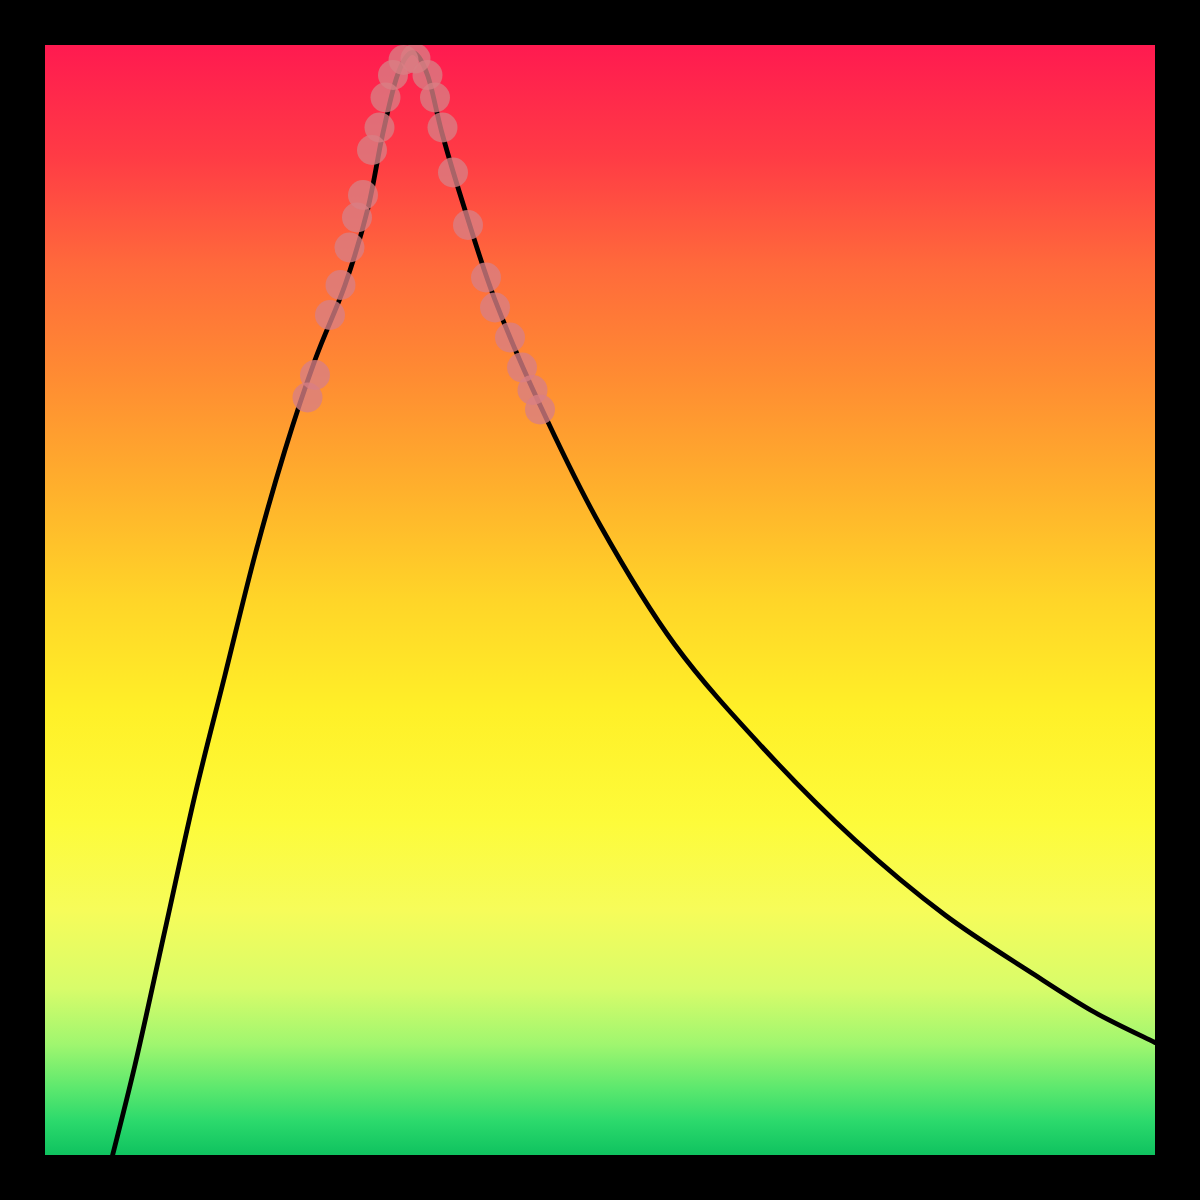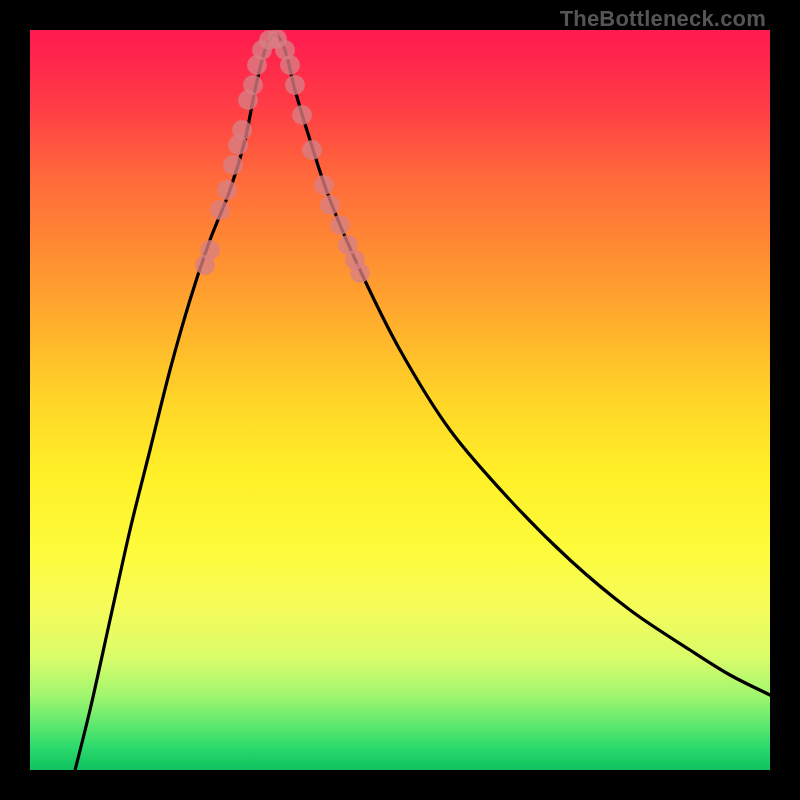--- a/index.html
+++ b/index.html
@@ -52,21 +52,20 @@
   }
   .marker {
     fill: #d97f84;
     fill-opacity: 0.78;
   }
 </style>
 </head>
 <body>
 
 <div class="outer">
-  <div class="watermark">TheBottleneck.com</div>
   <div class="plot">
     <svg class="curve" viewBox="0 0 740 740" preserveAspectRatio="none">
       <path id="curve-path" fill="none" stroke="#000" stroke-width="3.2" stroke-linecap="round" d="M 40 760 C 43.333333333333336 746.6666666666666, 53.333333333333336 708.3333333333334, 60 680 C 66.66666666666667 651.6666666666666, 73.33333333333333 620, 80 590 C 86.66666666666667 560, 93.33333333333333 528.3333333333334, 100 500 C 106.66666666666667 471.6666666666667, 113.33333333333333 446.6666666666667, 120 420 C 126.66666666666667 393.3333333333333, 133.33333333333334 365, 140 340 C 146.66666666666666 315, 153.33333333333334 291.6666666666667, 160 270 C 166.66666666666666 248.33333333333334, 173.33333333333334 228.33333333333334, 180 210 C 186.66666666666666 191.66666666666666, 194.16666666666666 176.66666666666666, 200 160 C 205.83333333333334 143.33333333333334, 210.83333333333334 126.66666666666667, 215 110 C 219.16666666666666 93.33333333333333, 221.66666666666666 75, 225 60 C 228.33333333333334 45, 231.66666666666666 29.166666666666664, 235 20 C 238.33333333333334 10.833333333333334, 241.66666666666666 5, 245 5 C 248.33333333333334 5, 251.66666666666666 10.833333333333334, 255 20 C 258.3333333333333 29.166666666666664, 260.8333333333333 45, 265 60 C 269.1666666666667 75, 274.1666666666667 91.66666666666667, 280 110 C 285.8333333333333 128.33333333333334, 291.6666666666667 148.33333333333334, 300 170 C 308.3333333333333 191.66666666666666, 318.3333333333333 215, 330 240 C 341.6666666666667 265, 355 293.3333333333333, 370 320 C 385 346.6666666666667, 401.6666666666667 375, 420 400 C 438.3333333333333 425, 460 448.3333333333333, 480 470 C 500 491.6666666666667, 520 511.6666666666667, 540 530 C 560 548.3333333333334, 580 565, 600 580 C 620 595, 643.3333333333334 609.1666666666666, 660 620 C 676.6666666666666 630.8333333333334, 686.6666666666666 637.5, 700 645 C 713.3333333333334 652.5, 733.3333333333334 661.6666666666666, 740 665"></path>
       <g id="markers">
           <circle cx="175" cy="235" r="10" class="marker"></circle>
           <circle cx="180" cy="220" r="10" class="marker"></circle>
           <circle cx="190" cy="180" r="10" class="marker"></circle>
           <circle cx="197" cy="160" r="10" class="marker"></circle>
           <circle cx="203" cy="135" r="10" class="marker"></circle>
           <circle cx="208" cy="115" r="10" class="marker"></circle>

